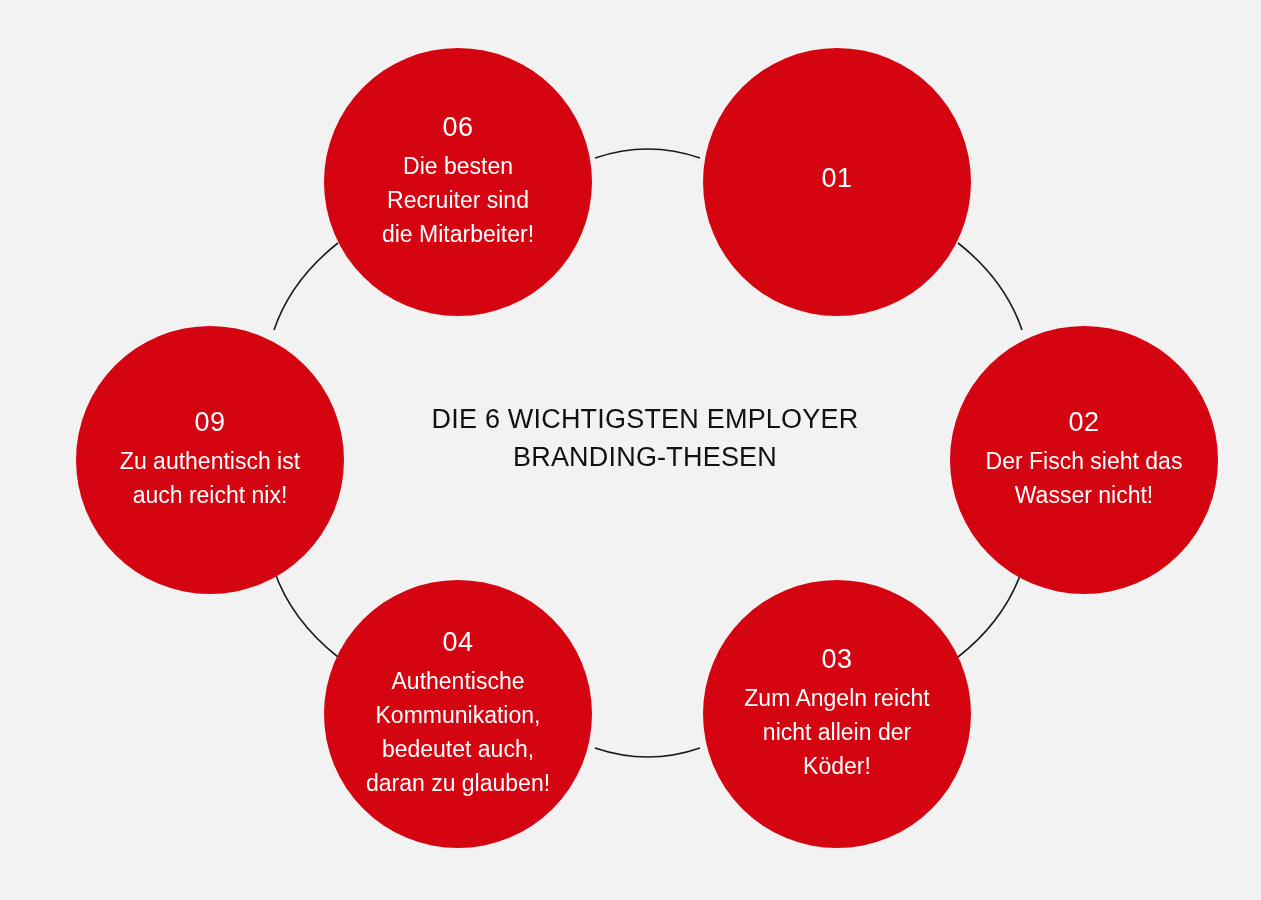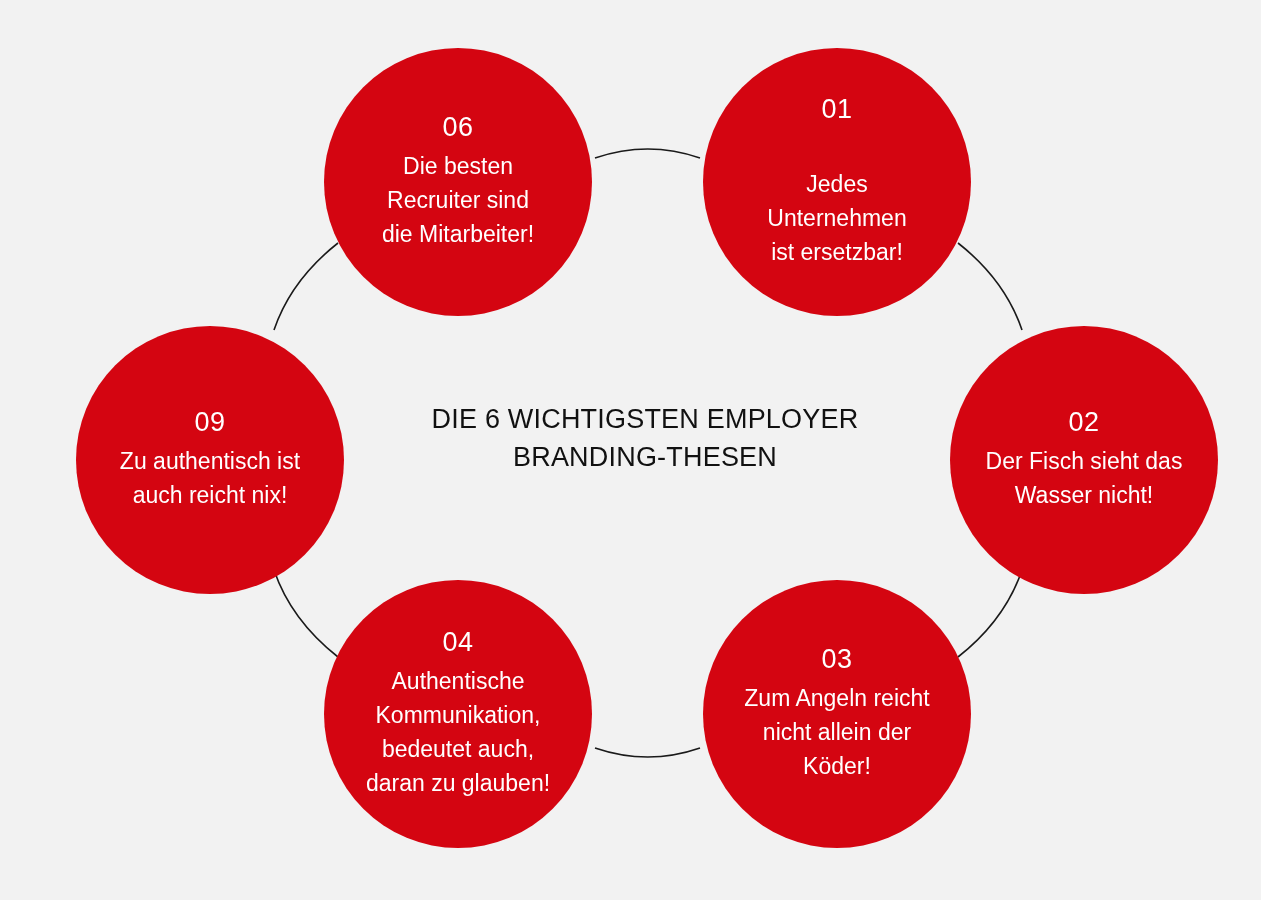--- a/index.html
+++ b/index.html
@@ -82,23 +82,20 @@
     <path d="M 595 158 Q 648 140 700 158" fill="none" stroke="#1a1a1a" stroke-width="1.6"></path>
     <path d="M 958 243 Q 1005 280 1022 330" fill="none" stroke="#1a1a1a" stroke-width="1.6"></path>
     <path d="M 1022 570 Q 1005 620 958 657" fill="none" stroke="#1a1a1a" stroke-width="1.6"></path>
     <path d="M 700 748 Q 648 766 595 748" fill="none" stroke="#1a1a1a" stroke-width="1.6"></path>
     <path d="M 338 657 Q 291 620 274 570" fill="none" stroke="#1a1a1a" stroke-width="1.6"></path>
     <path d="M 274 330 Q 291 280 338 243" fill="none" stroke="#1a1a1a" stroke-width="1.6"></path>
   </svg>
 
   <div class="node" id="node-01">
     <div class="num">01</div>
-    <div class="txt">Jedes
-Unternehmen
-ist ersetzbar!</div>
   </div>
 
   <div class="node" id="node-02">
     <div class="num">02</div>
     <div class="txt">Der Fisch sieht das
 Wasser nicht!</div>
   </div>
 
   <div class="node" id="node-03">
     <div class="num">03</div>

